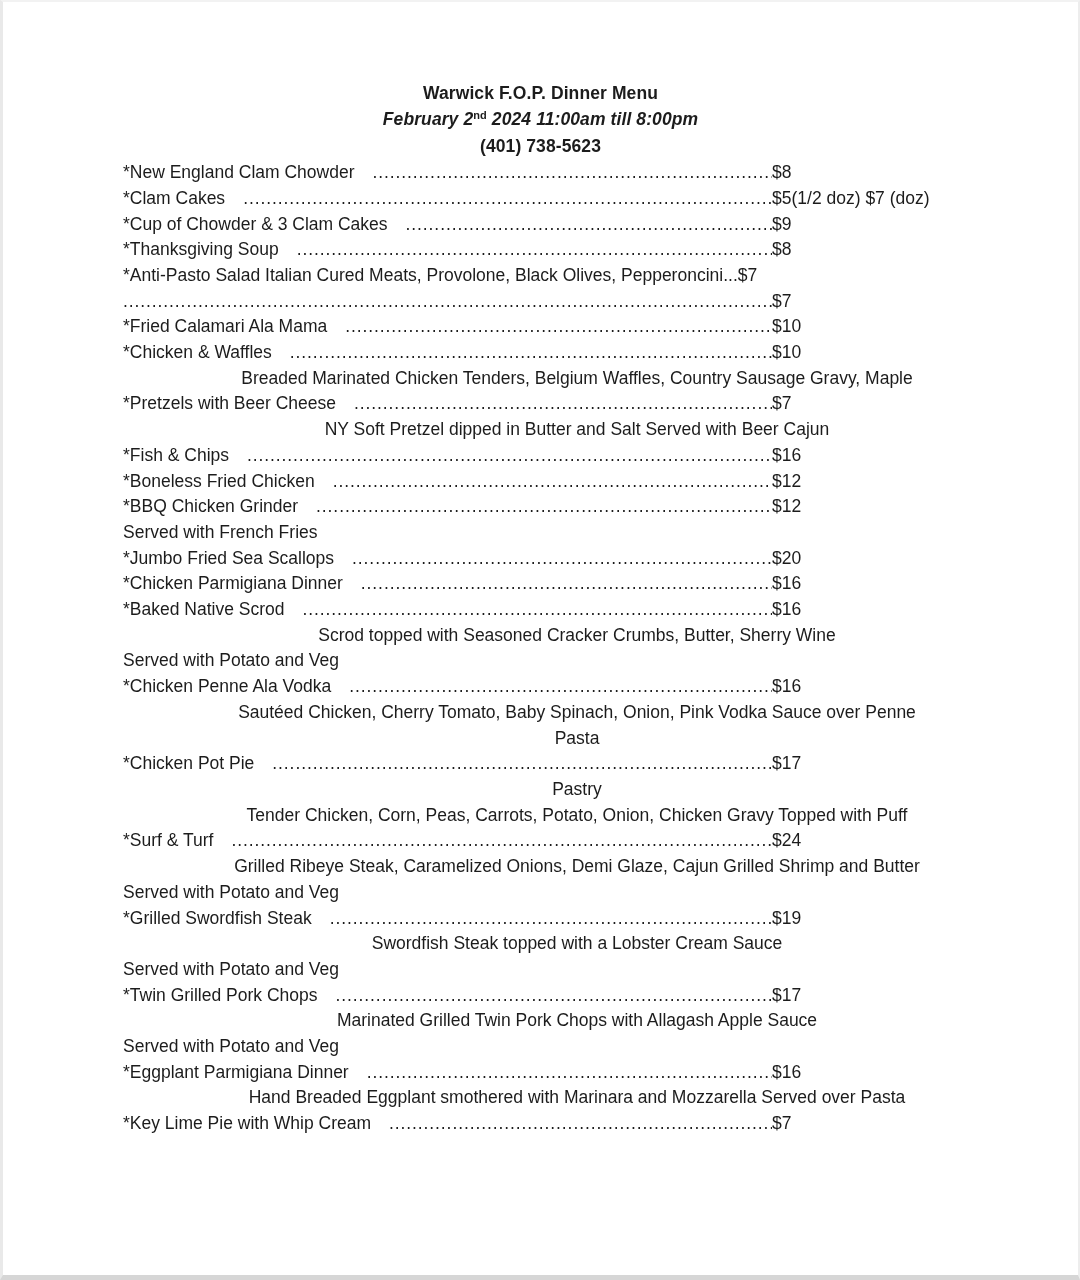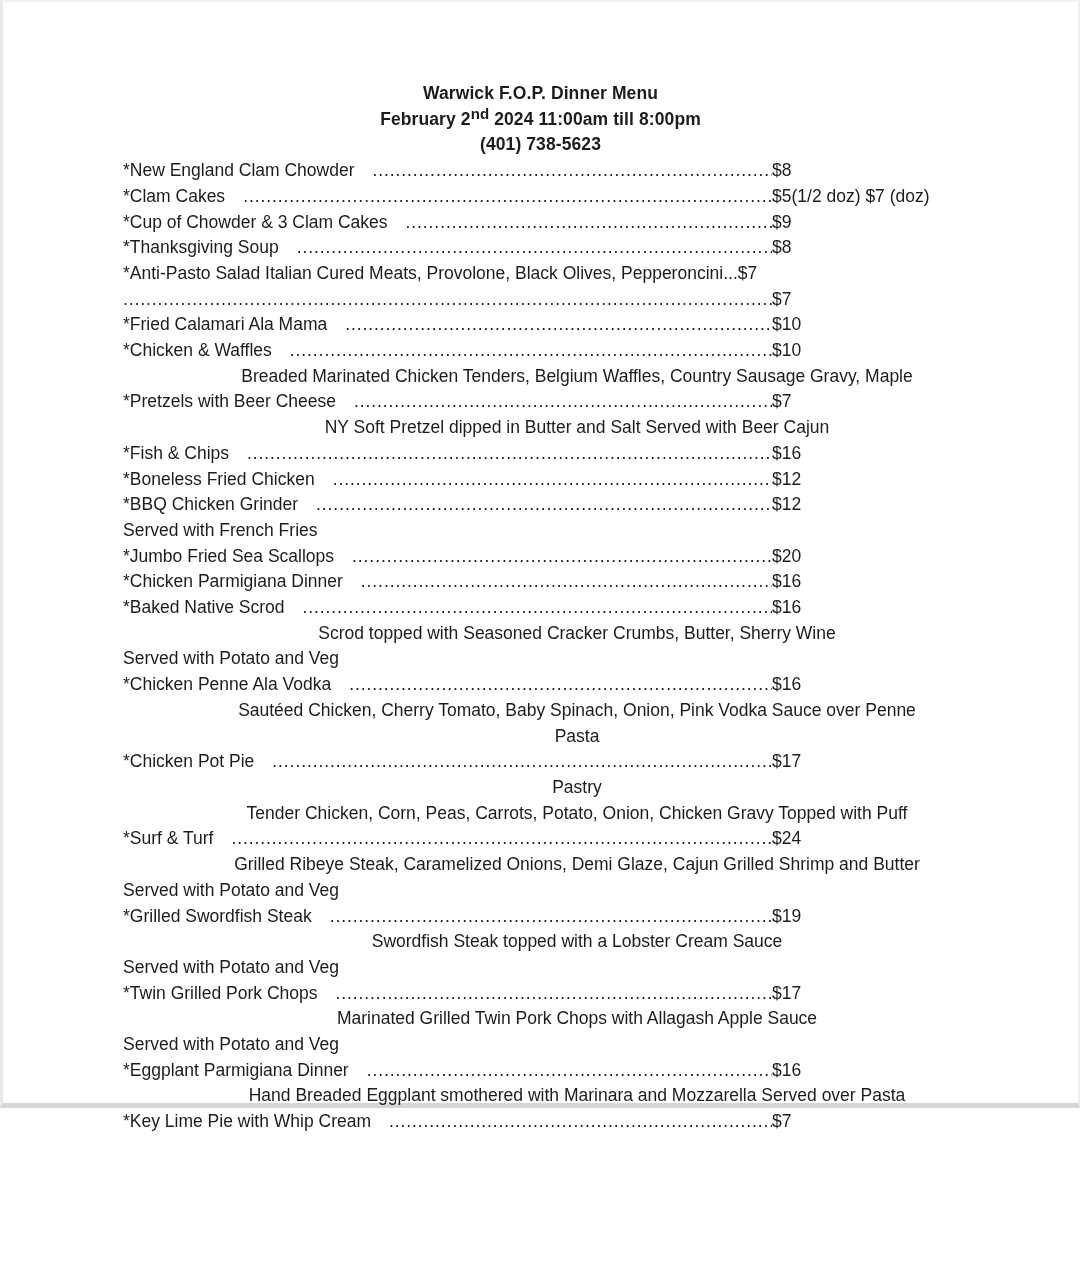--- a/index.html
+++ b/index.html
@@ -6,42 +6,42 @@
   html, body { background: #ffffff; }
   body {
     width: 1080px;
     height: 1280px;
     font-family: "Liberation Sans", "DejaVu Sans", sans-serif;
     color: #1c1c1c;
     overflow: hidden;
   }
   .page {
     width: 1080px;
-    height: 1108px;
+    height: 1280px;
     background: #ffffff;
     border-top: 2px solid #f2f2f2;
     border-left: 3px solid #e9e9e9;
     border-right: 2px solid #ededed;
     border-bottom: 5px solid #d6d6d6;
     padding-top: 79px;
   }
   .menu-header {
     text-align: center;
     font-weight: 700;
     font-size: 17.5px;
     line-height: 25.7px;
     letter-spacing: 0.1px;
   }
   .menu-header sup {
-    font-size: 15px;
+    font-size: 11px;
     vertical-align: baseline;
     position: relative;
     top: -6px;
   }
-  .pre { white-space: pre; }
+  .pre { white-space: pre; font-style: italic; }
   .menu-list {
     margin-left: 120px;
     width: 835px;
     font-size: 17.5px;
     line-height: 25.7px;
   }
   .item-row {
     display: flex;
     align-items: baseline;
     white-space: nowrap;

